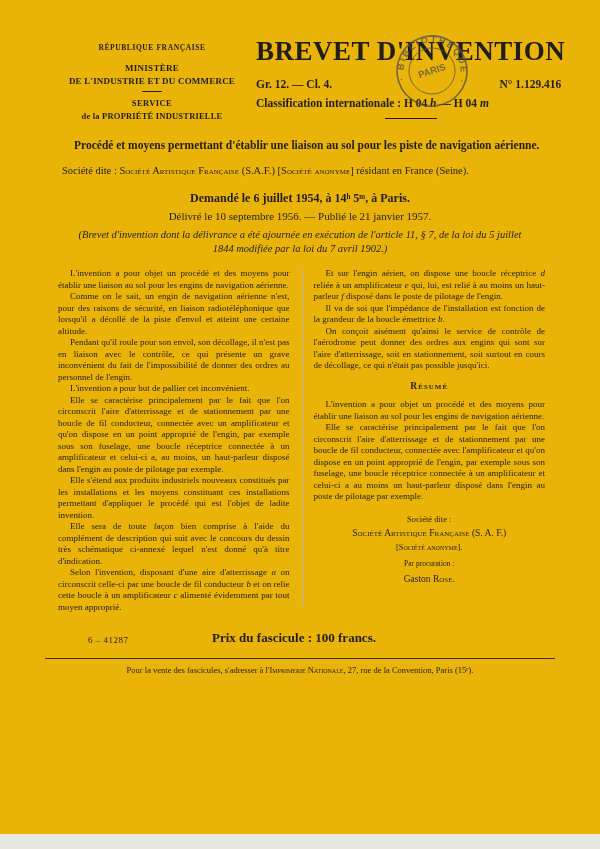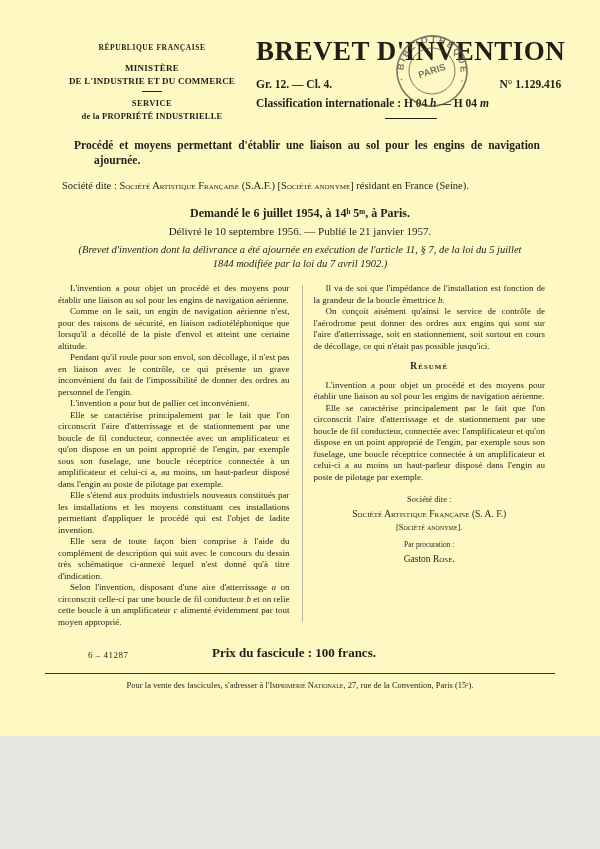--- a/index.html
+++ b/index.html
@@ -1,17 +1,17 @@
 <!DOCTYPE html>
 <html><head>
 <meta charset="utf-8">
 <style>
   html,body{margin:0;padding:0;background:#e8e6e1;}
   .page{
-    width:600px;height:736px;background:#fef9c3;position:relative;
+    width:600px;height:834px;background:#eab308;position:relative;
     font-family:"Liberation Serif","DejaVu Serif",serif;color:#211e1a;
     overflow:hidden;margin:0 auto;box-sizing:border-box;
   }
   
   .header{display:flex;padding:36px 52px 0 58px;position:relative;}
   .h-left{width:188px;text-align:center;padding-top:7px;flex:none;}
   .h-left .rep{font-size:7.5px;font-weight:bold;letter-spacing:.6px;margin-bottom:11px;}
   .h-left .min1{font-size:9px;font-weight:bold;margin-bottom:3px;letter-spacing:.3px;}
   .h-left .min2{font-size:9px;font-weight:bold;letter-spacing:.2px;}
   .mini-rule{width:20px;border-top:1px solid #211e1a;margin:5px auto 6px;}
@@ -85,21 +85,21 @@
       </defs>
       <circle cx="40" cy="40" r="35" fill="none" stroke="currentColor" stroke-width="1.6"></circle>
       <circle cx="40" cy="40" r="23" fill="none" stroke="currentColor" stroke-width="0.9"></circle>
       <text font-size="9" letter-spacing="2" fill="currentColor">
         <textPath href="#ringpath">· BIBLIOTHÈQUE ·</textPath>
       </text>
       <text x="40" y="43" text-anchor="middle" font-size="9.5" fill="currentColor">PARIS</text>
     </svg>
   </div>
 
-  <div class="doc-title">Procédé et moyens permettant d'établir une liaison au sol pour les engins de navigation ajournée.</div>
+  <div class="doc-title">Procédé et moyens permettant d'établir une liaison au sol pour les piste de navigation aérienne.</div>
 
   <div class="applicant">
     <span>Société dite : </span><span class="sc">Société Artistique Française (S.A.F.) </span><span class="sc">[Société anonyme]</span><span> résidant en France (Seine).</span>
   </div>
 
   <div class="dates">
     <div class="d1">Demandé le 6 juillet 1954, à 14ʰ 5ᵐ, à Paris.</div>
     <div class="d2">Délivré le 10 septembre 1956. — Publié le 21 janvier 1957.</div>
     <div class="legal">(Brevet d'invention dont la délivrance a été ajournée en exécution de l'article 11, § 7, de la loi du 5 juillet 1844 modifiée par la loi du 7 avril 1902.)</div>
   </div>
@@ -112,20 +112,21 @@
       <p>Comme on le sait, un engin de navigation aérienne n'est, pour des raisons de sécurité, en liaison radiotéléphonique que lorsqu'il a décollé de la piste d'envol et atteint une certaine altitude.</p>
       <p>Pendant qu'il roule pour son envol, son décollage, il n'est pas en liaison avec le contrôle, ce qui présente un grave inconvénient du fait de l'impossibilité de donner des ordres au personnel de l'engin.</p>
       <p>L'invention a pour but de pallier cet inconvénient.</p>
       <p>Elle se caractérise principalement par le fait que l'on circonscrit l'aire d'atterrissage et de stationnement par une boucle de fil conducteur, connectée avec un amplificateur et qu'on dispose en un point approprié de l'engin, par exemple sous son fuselage, une boucle réceptrice connectée à un amplificateur et celui-ci a, au moins, un haut-parleur disposé dans l'engin au poste de pilotage par exemple.</p>
       <p>Elle s'étend aux produits industriels nouveaux constitués par les installations et les moyens constituant ces installations permettant d'appliquer le procédé qui est l'objet de ladite invention.</p>
       <p>Elle sera de toute façon bien comprise à l'aide du complément de description qui suit avec le concours du dessin très schématique ci-annexé lequel n'est donné qu'à titre d'indication.</p>
       <p>Selon l'invention, disposant d'une aire d'atterrissage <i>a</i> on circonscrit celle-ci par une boucle de fil conducteur <i>b</i> et on relie cette boucle à un amplificateur <i>c</i> alimenté évidemment par tout moyen approprié.</p>
     </div>
 
     <div class="col">
+      <p>Et sur l'engin aérien, on dispose une boucle réceptrice <i>d</i> reliée à un amplificateur <i>e</i> qui, lui, est relié à au moins un haut-parleur <i>f</i> disposé dans le poste de pilotage de l'engin.</p>
       <p>Il va de soi que l'impédance de l'installation est fonction de la grandeur de la boucle émettrice <i>b</i>.</p>
       <p>On conçoit aisément qu'ainsi le service de contrôle de l'aérodrome peut donner des ordres aux engins qui sont sur l'aire d'atterrissage, soit en stationnement, soit surtout en cours de décollage, ce qui n'était pas possible jusqu'ici.</p>
 
       <p class="resume-head sc">Résumé</p>
 
       <p>L'invention a pour objet un procédé et des moyens pour établir une liaison au sol pour les engins de navigation aérienne.</p>
       <p>Elle se caractérise principalement par le fait que l'on circonscrit l'aire d'atterrissage et de stationnement par une boucle de fil conducteur, connectée avec l'amplificateur et qu'on dispose en un point approprié de l'engin, par exemple sous son fuselage, une boucle réceptrice connectée à un amplificateur et celui-ci a au moins un haut-parleur disposé dans l'engin au poste de pilotage par exemple.</p>
 
       <div class="signature">
         <div class="sig1">Société dite :</div>

